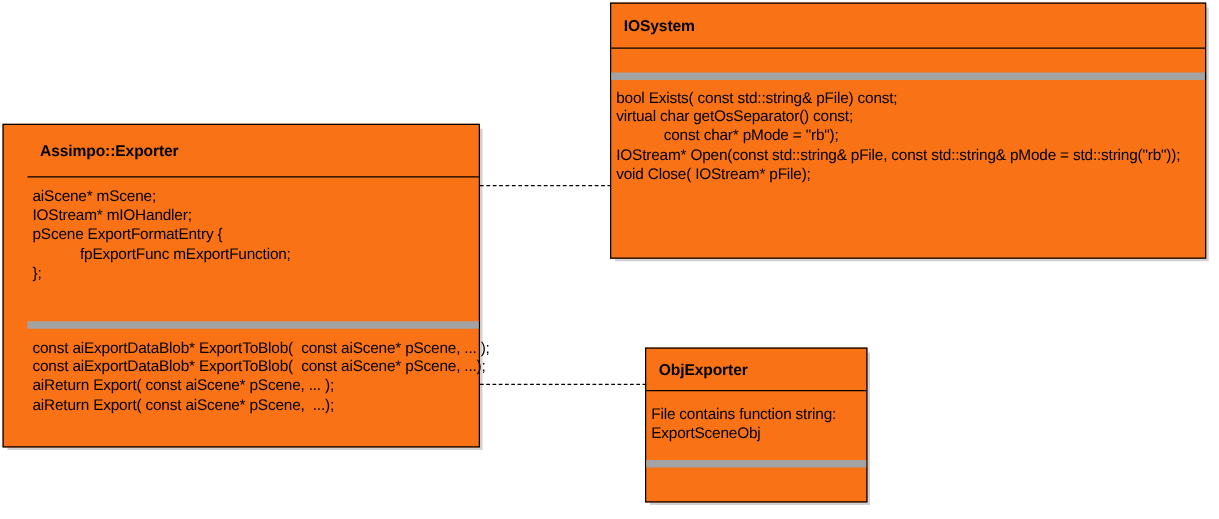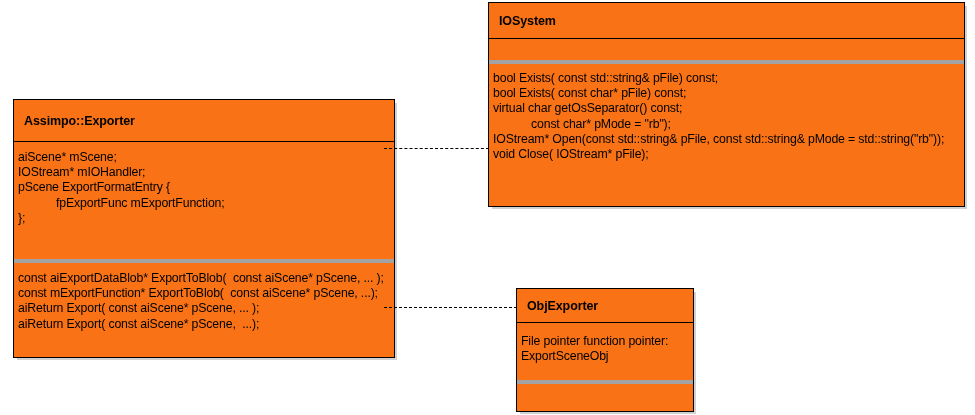--- a/index.html
+++ b/index.html
@@ -32,21 +32,21 @@
     padding: 0 0 0 10px;
     display: flex;
     align-items: center;
     border-bottom: 1px solid #000000;
     white-space: nowrap;
     letter-spacing: -0.1px;
   }
   .uml-compartment {
     box-sizing: border-box;
     padding: 6px 0 5px 3px;
-    border-bottom: 4px solid #a3a3a3;
+    border-bottom: 6px solid #a3a3a3;
   }
   .uml-compartment.last { border-bottom: none; }
   .uml-compartment.empty { padding: 0; }
 
   .uml-line {
     font-size: 12.3px;
     line-height: 15.2px;
     color: #000000;
     white-space: pre;
     letter-spacing: -0.15px;
@@ -66,54 +66,53 @@
 <div id="canvas">
 
   <div class="uml-class" id="box-iosystem" style="left:488px; top:2px; width:477px; height:205px;">
 
     <div class="uml-title" style="height:36px;">IOSystem</div>
 
     <div class="uml-compartment empty" style="height:25px;"></div>
 
     <div class="uml-compartment last" style="height:142px; padding-top:7px; padding-left:4px;">
       <div class="uml-line">bool Exists( const std::string&amp; pFile) const;</div>
-      <div class="uml-line">bool Exists( const char* pFile) const;</div>
       <div class="uml-line">virtual char getOsSeparator() const;</div>
       <div class="uml-line indent">const char* pMode = "rb");</div>
       <div class="uml-line">IOStream* Open(const std::string&amp; pFile, const std::string&amp; pMode = std::string("rb"));</div>
       <div class="uml-line">void Close( IOStream* pFile);</div>
     </div>
   </div>
 
-  <div class="uml-class" id="box-exporter" style="left:13px; top:99px; width:382px; height:259px;">
+  <div class="uml-class" id="box-exporter" style="left:2px; top:99px; width:382px; height:259px;padding-left:19px;">
 
     <div class="uml-title" style="height:42px;">Assimpo::Exporter</div>
 
     <div class="uml-compartment" style="height:121px; padding-top:8px; padding-left:4px;">
       <div class="uml-line">aiScene* mScene;</div>
       <div class="uml-line">IOStream* mIOHandler;</div>
       <div class="uml-line">pScene ExportFormatEntry {</div>
       <div class="uml-line indent">fpExportFunc mExportFunction;</div>
       <div class="uml-line">};</div>
     </div>
 
     <div class="uml-compartment last" style="height:94px; padding-top:8px; padding-left:4px;">
       <div class="uml-line">const aiExportDataBlob* ExportToBlob(  const aiScene* pScene, ... );</div>
-      <div class="uml-line">const mExportFunction* ExportToBlob(  const aiScene* pScene, ...);</div>
+      <div class="uml-line">const aiExportDataBlob* ExportToBlob(  const aiScene* pScene, ...);</div>
       <div class="uml-line">aiReturn Export( const aiScene* pScene, ... );</div>
       <div class="uml-line">aiReturn Export( const aiScene* pScene,  ...);</div>
     </div>
   </div>
 
-  <div class="uml-class" id="box-objexporter" style="left:516px; top:288px; width:178px; height:124px;">
+  <div class="uml-class" id="box-objexporter" style="left:516px; top:278px; width:178px; height:124px;">
 
     <div class="uml-title" style="height:34px;">ObjExporter</div>
 
     <div class="uml-compartment" style="height:61px; padding-top:11px; padding-left:4px;">
-      <div class="uml-line">File pointer function pointer:</div>
+      <div class="uml-line">File contains function string:</div>
       <div class="uml-line">ExportSceneObj</div>
     </div>
 
     <div class="uml-compartment last empty" style="height:27px;"></div>
   </div>
 
   <div class="connector" style="left:384px; top:148px; width:105px;"></div>
 
   <div class="connector" style="left:384px; top:307px; width:133px;"></div>
 

